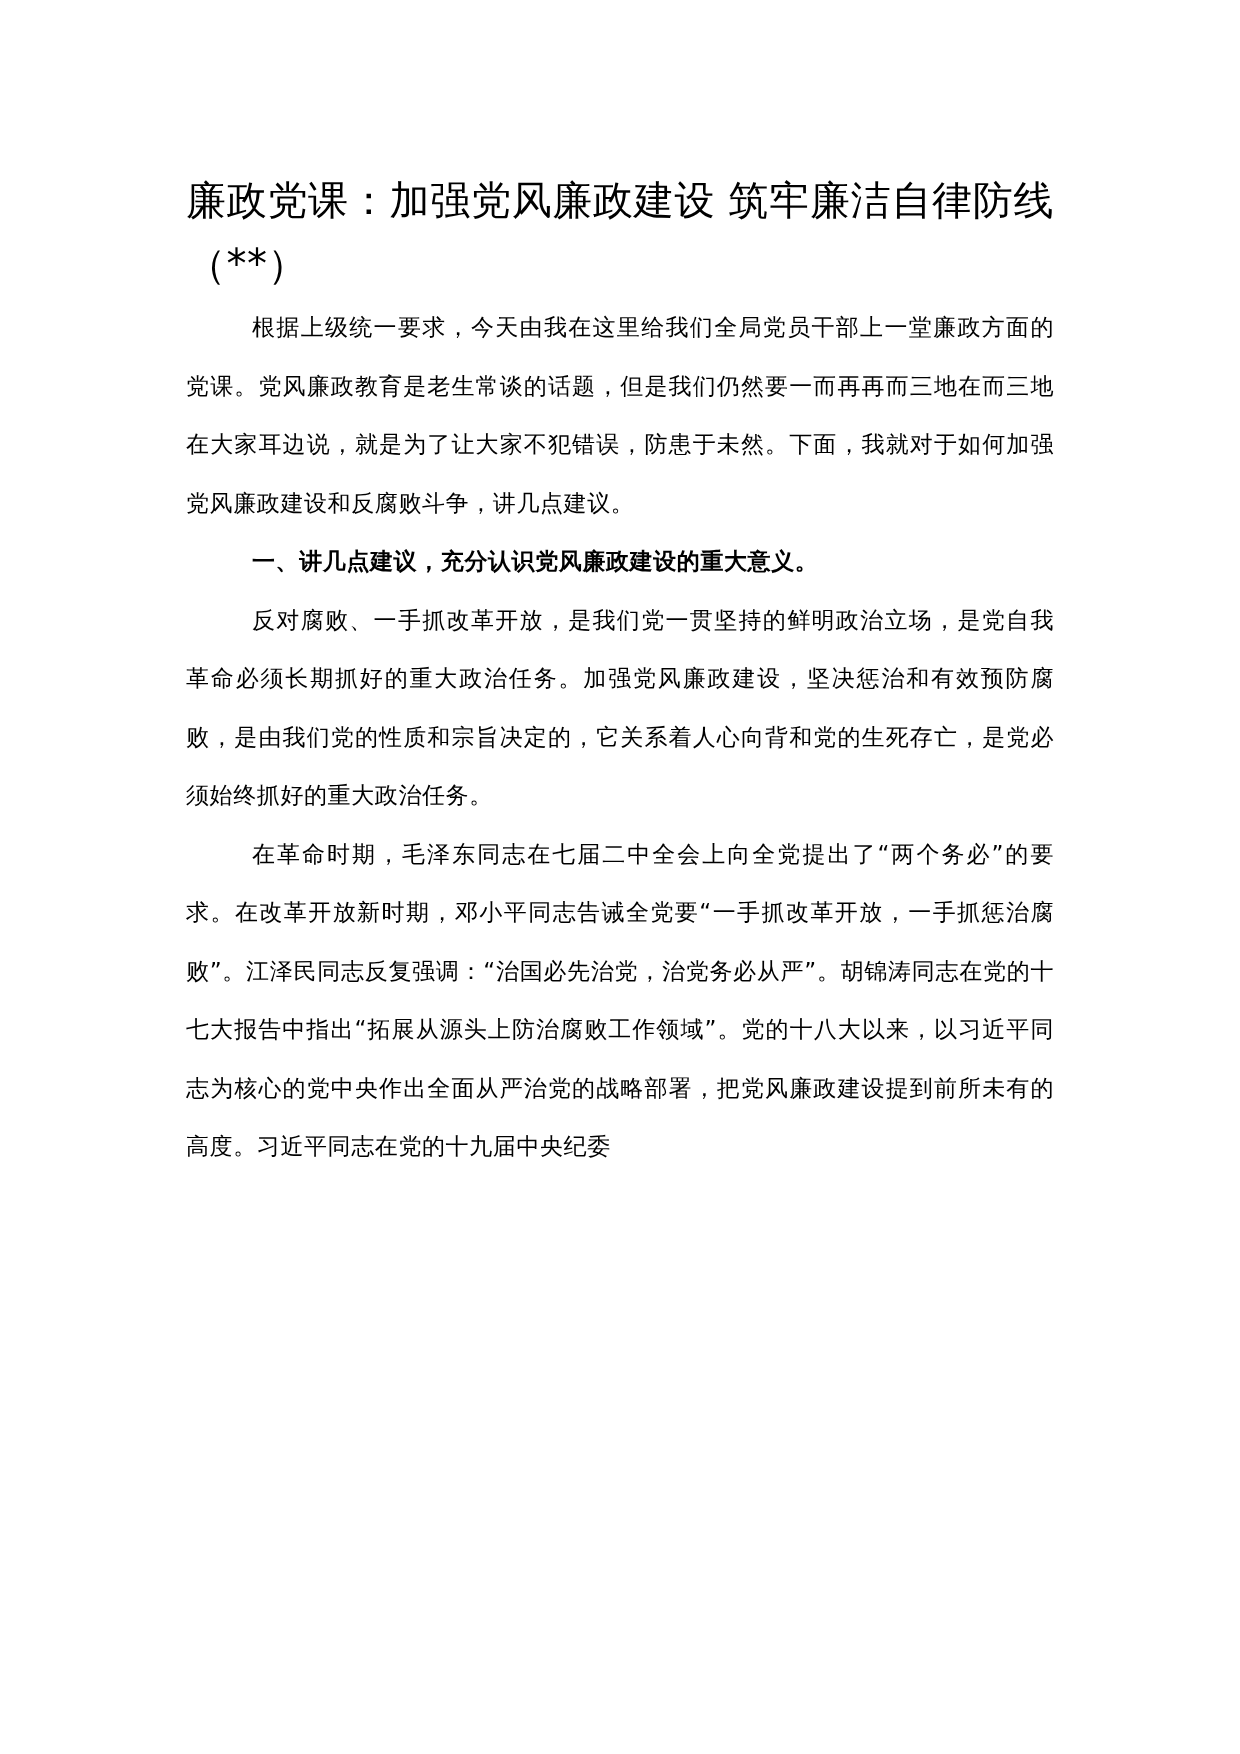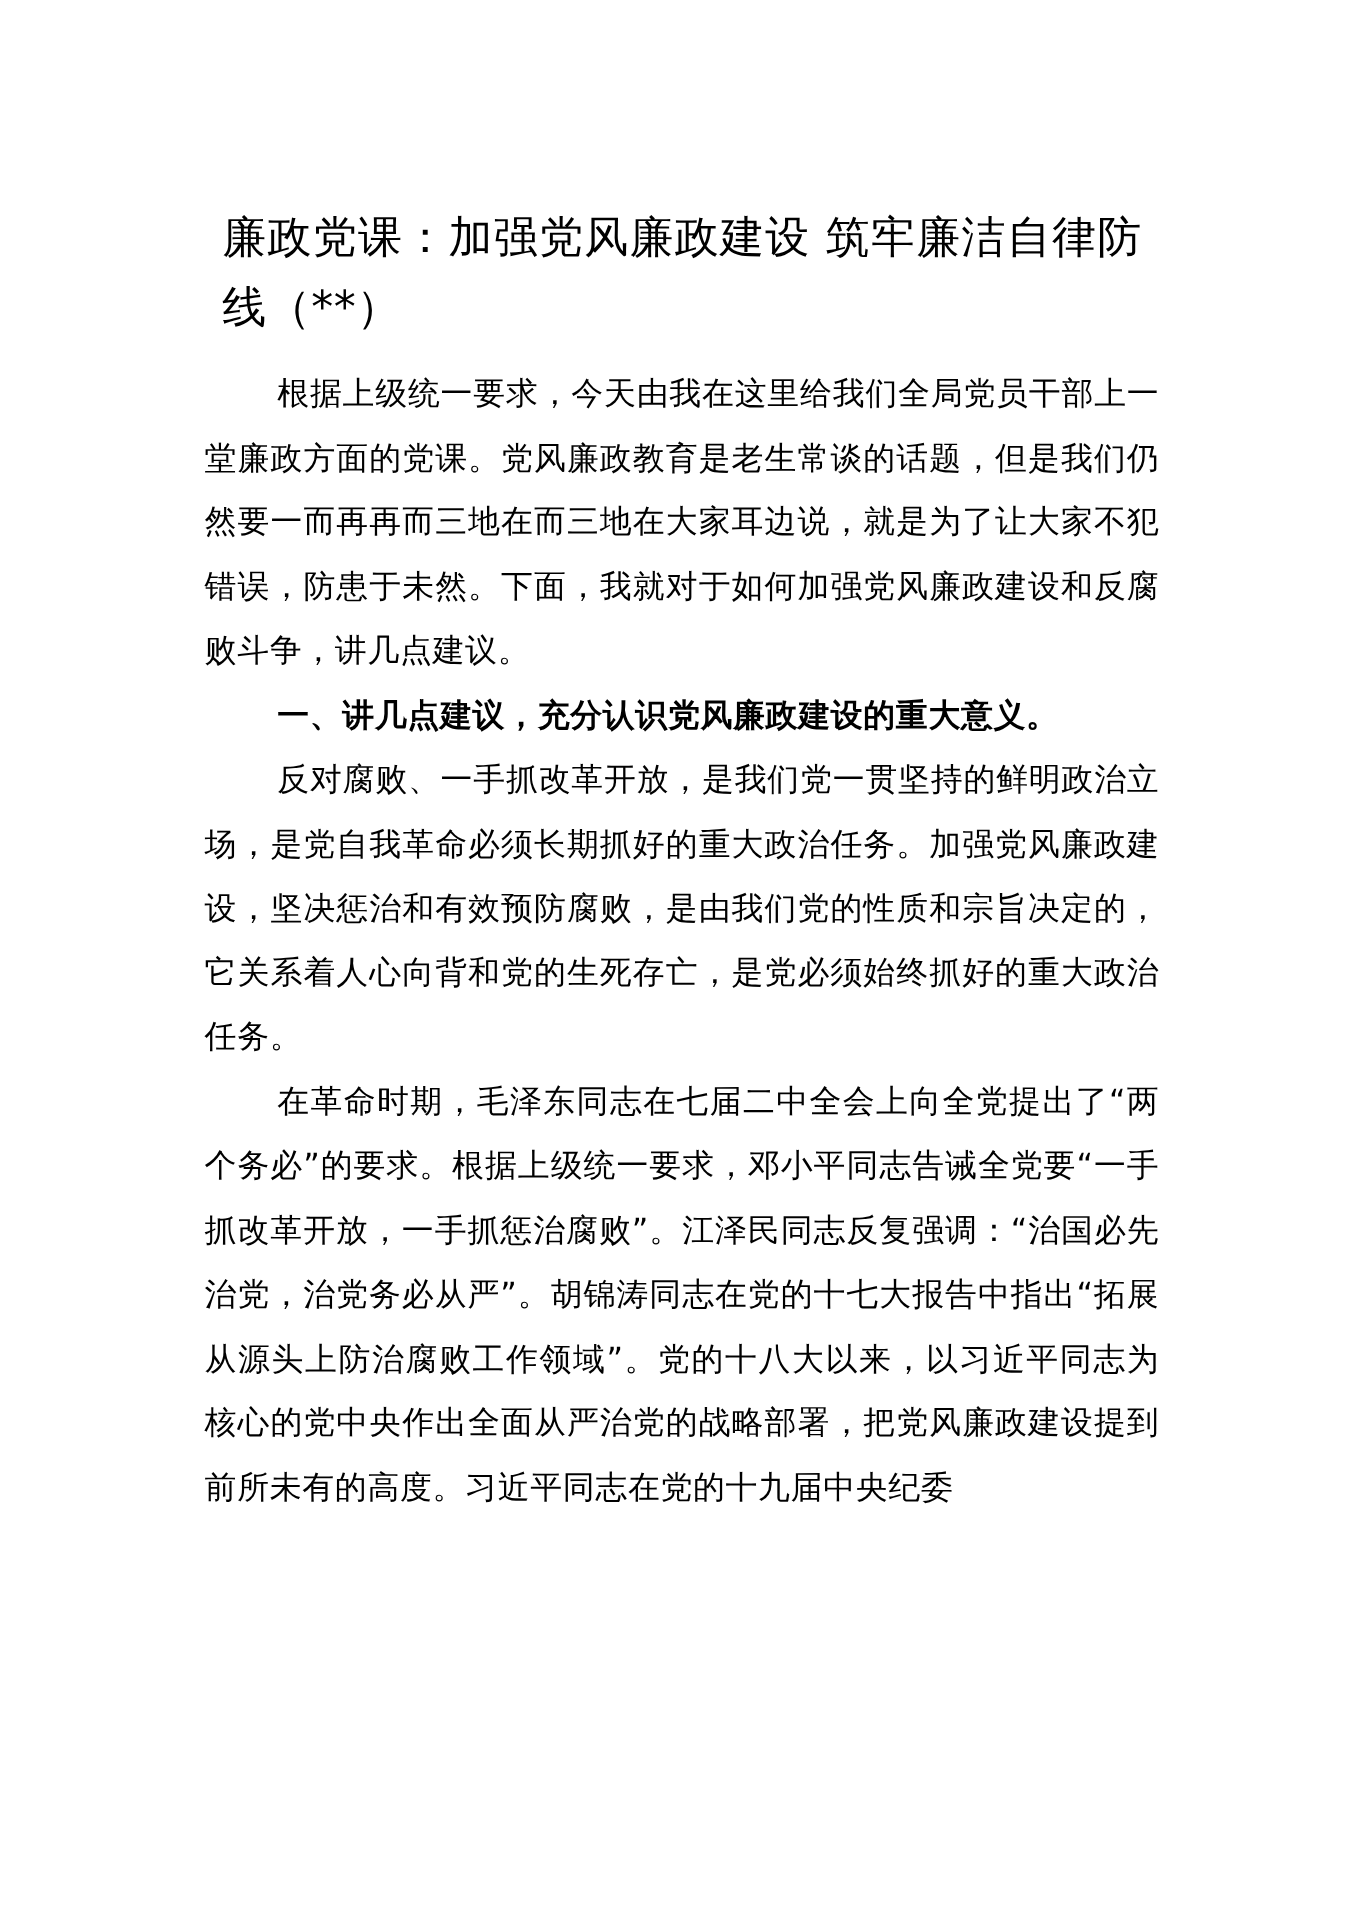--- a/index.html
+++ b/index.html
@@ -18,26 +18,26 @@
     .page {
       position: absolute;
       left: 186px;
       top: 168px;
       width: 868px;
     }
     .title {
       font-size: 40px;
       line-height: 64px;
       font-weight: normal;
-      margin: 16px;
+      margin: 0;
       letter-spacing: 0.5px;
       text-align: justify;
     }
     .para {
-      font-size: 29px;
+      font-size: 23px;
       line-height: 58.5px;
       margin: 0;
       text-indent: 66px;
       text-align: justify;
       text-justify: inter-character;
       letter-spacing: 0.6px;
     }
     .para.first {
       margin-top: 2px;
     }
@@ -50,14 +50,14 @@
 
 <div class="page">
   <h1 class="title">廉政党课：加强党风廉政建设 筑牢廉洁自律防线（**）</h1>
 
   <p class="para first">根据上级统一要求，今天由我在这里给我们全局党员干部上一堂廉政方面的党课。党风廉政教育是老生常谈的话题，但是我们仍然要一而再再而三地在而三地在大家耳边说，就是为了让大家不犯错误，防患于未然。下面，我就对于如何加强党风廉政建设和反腐败斗争，讲几点建议。</p>
 
   <p class="para heading">一、讲几点建议，充分认识党风廉政建设的重大意义。</p>
 
   <p class="para">反对腐败、一手抓改革开放，是我们党一贯坚持的鲜明政治立场，是党自我革命必须长期抓好的重大政治任务。加强党风廉政建设，坚决惩治和有效预防腐败，是由我们党的性质和宗旨决定的，它关系着人心向背和党的生死存亡，是党必须始终抓好的重大政治任务。</p>
 
-  <p class="para">在革命时期，毛泽东同志在七届二中全会上向全党提出了“两个务必”的要求。根据上级统一要求，邓小平同志告诫全党要“一手抓改革开放，一手抓惩治腐败”。江泽民同志反复强调：“治国必先治党，治党务必从严”。胡锦涛同志在党的十七大报告中指出“拓展从源头上防治腐败工作领域”。党的十八大以来，以习近平同志为核心的党中央作出全面从严治党的战略部署，把党风廉政建设提到前所未有的高度。习近平同志在党的十九届中央纪委</p>
+  <p class="para">在革命时期，毛泽东同志在七届二中全会上向全党提出了“两个务必”的要求。在改革开放新时期，邓小平同志告诫全党要“一手抓改革开放，一手抓惩治腐败”。江泽民同志反复强调：“治国必先治党，治党务必从严”。胡锦涛同志在党的十七大报告中指出“拓展从源头上防治腐败工作领域”。党的十八大以来，以习近平同志为核心的党中央作出全面从严治党的战略部署，把党风廉政建设提到前所未有的高度。习近平同志在党的十九届中央纪委</p>
 </div>
 
 </body></html>

